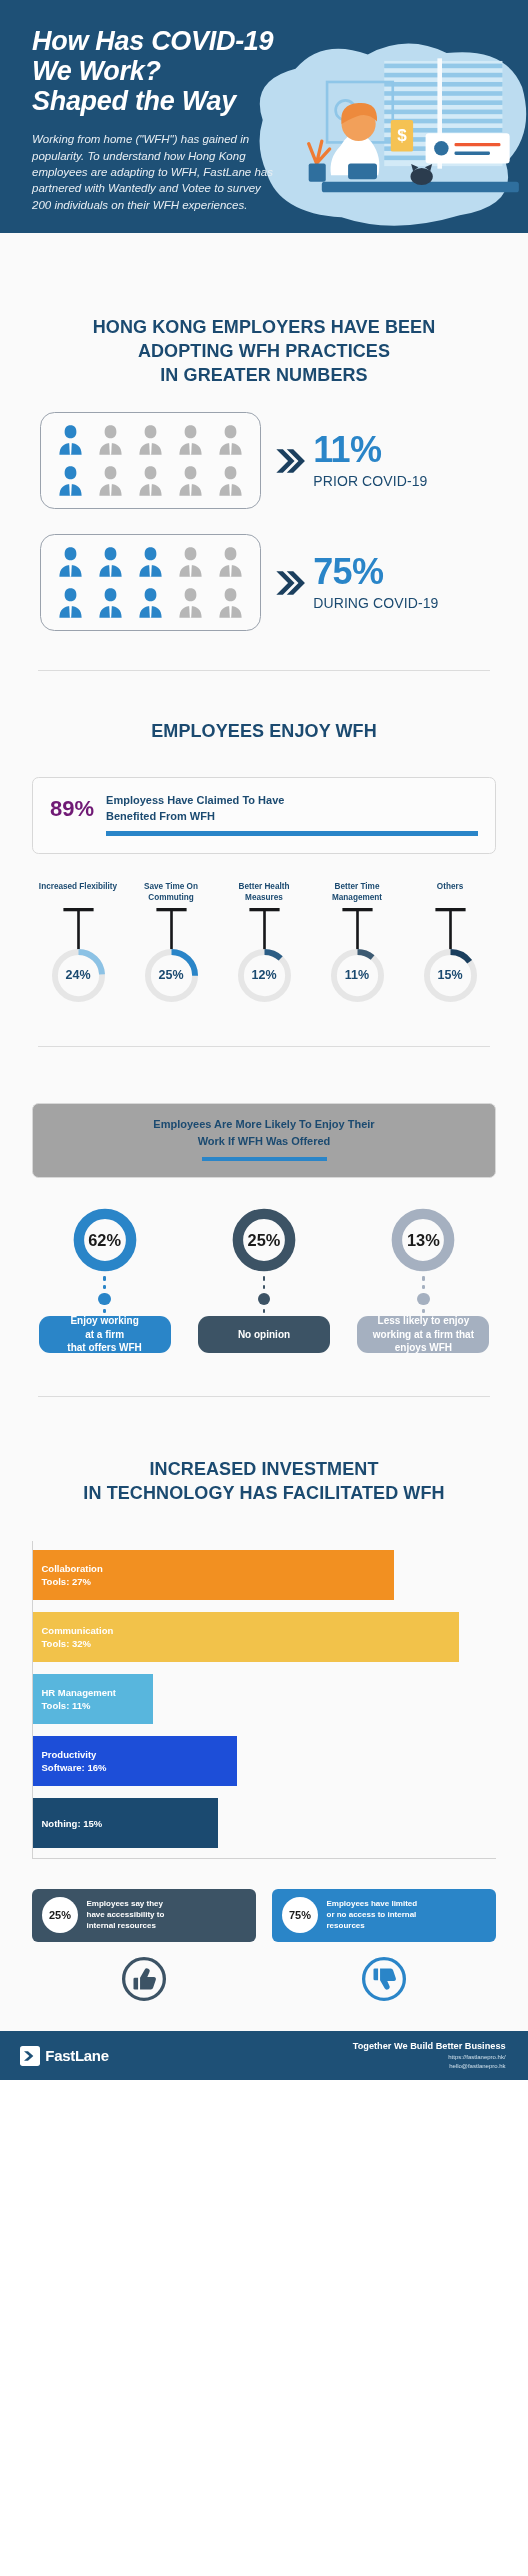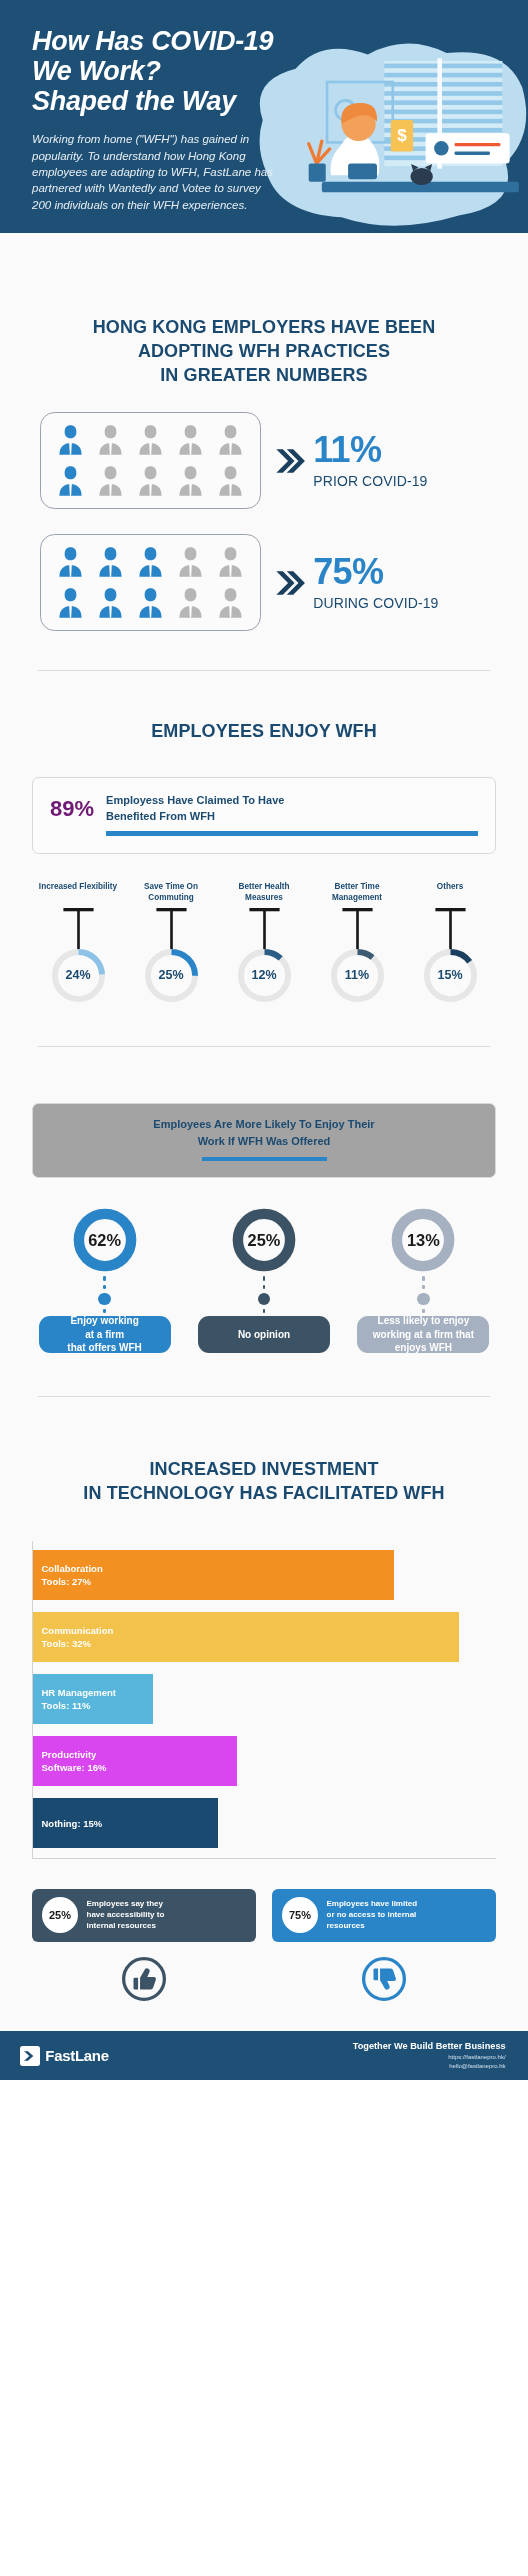--- a/index.html
+++ b/index.html
@@ -588,21 +588,21 @@
           <span>Tools: 32%</span>
         </div>
       </div>
       <div class="bar-row">
         <div class="bar" style="background:#58b6dd;width:26%">
           <span>HR Management</span>
           <span>Tools: 11%</span>
         </div>
       </div>
       <div class="bar-row">
-        <div class="bar" style="background:#d946ef;width:44%">
+        <div class="bar" style="background:#1d4ed8;width:44%">
           <span>Productivity</span>
           <span>Software: 16%</span>
         </div>
       </div>
       <div class="bar-row">
         <div class="bar" style="background:#1b4a70;width:40%">
           <span>Nothing: 15%</span>
         </div>
       </div>
     </div>

